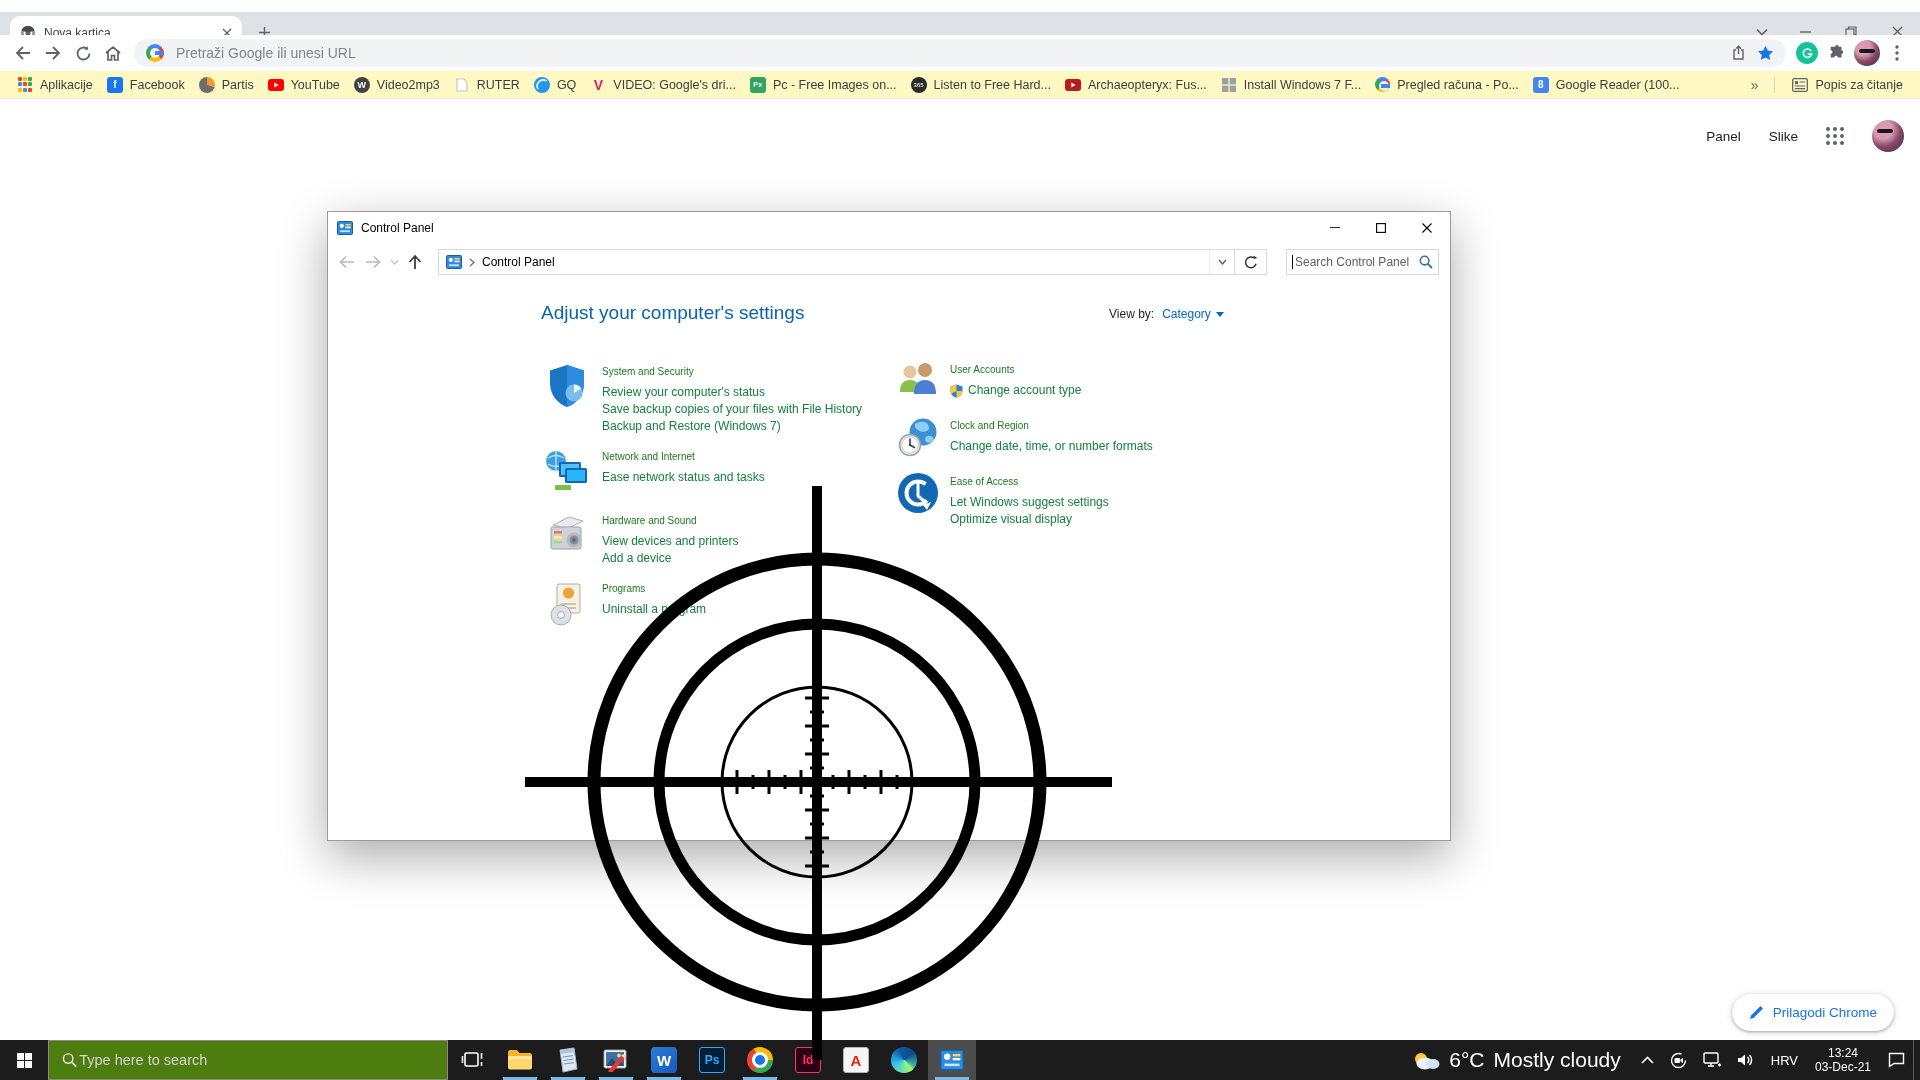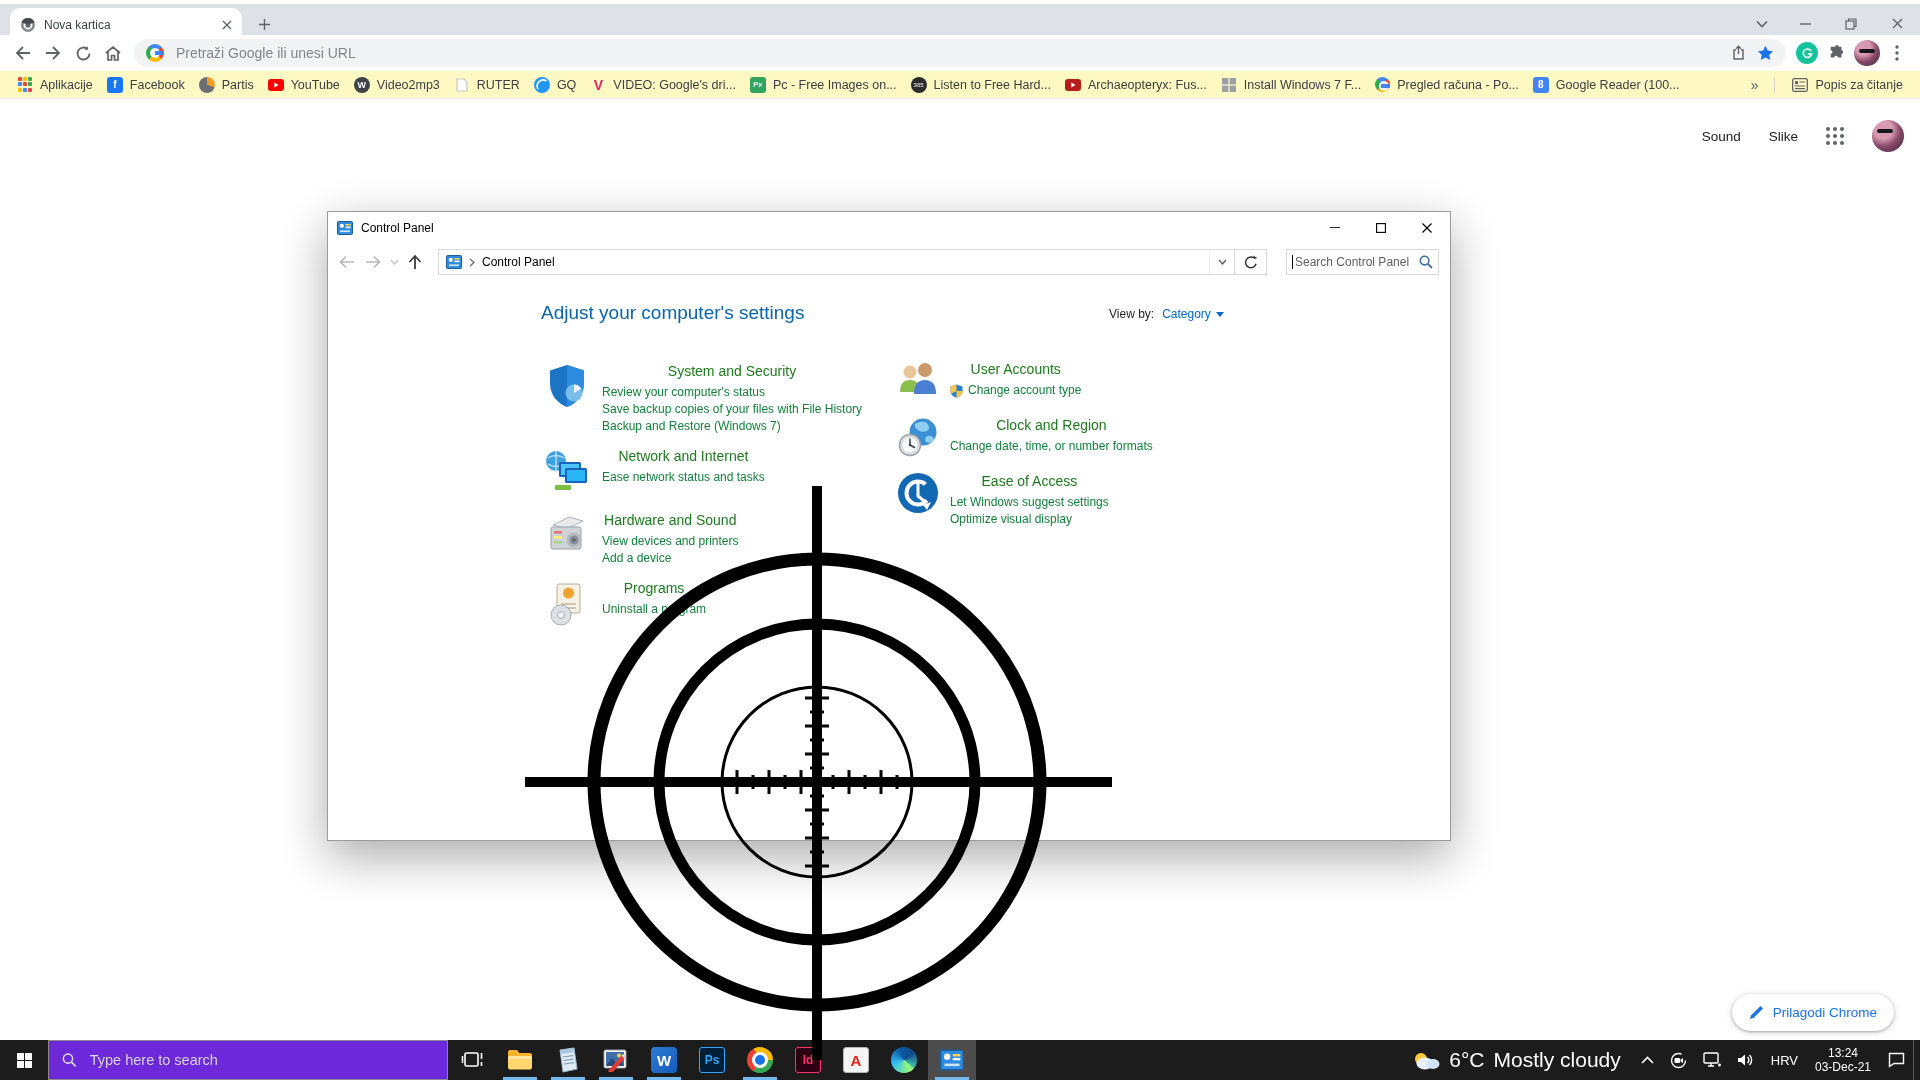--- a/index.html
+++ b/index.html
@@ -1,20 +1,20 @@
 <!DOCTYPE html>
 <html><head>
 <meta charset="utf-8">
 <style>
   html,body{margin:0;padding:0;background:#000;}
   .screen{position:relative;width:1920px;height:1080px;background:#fff;overflow:hidden;
           font-family:"Liberation Sans",sans-serif;-webkit-font-smoothing:antialiased;}
 
   
-  .tabstrip{position:absolute;top:4px;left:0;right:0;height:37px;background:#dee1e6;display:flex;align-items:flex-end;}
+  .tabstrip{position:absolute;top:12px;left:0;right:0;height:37px;background:#dee1e6;display:flex;align-items:flex-end;}
   .tab{position:relative;margin-left:10px;width:232px;height:33px;background:#fff;border-radius:10px 10px 0 0;
        display:flex;align-items:center;padding:0 10px;gap:8px;box-sizing:border-box;}
   .tab-title{font-size:12px;color:#3c4043;flex:1;white-space:nowrap;overflow:hidden;}
   .iconbtn{display:flex;align-items:center;justify-content:center;}
   .newtab{width:28px;height:28px;margin:0 0 3px 8px;border-radius:50%;}
   .strip-right{margin-left:auto;display:flex;align-items:center;height:35px;}
   .cap{width:40px;height:35px;display:flex;align-items:center;justify-content:center;}
   .wbtn{width:46px;height:35px;display:flex;align-items:center;justify-content:center;}
 
   
@@ -74,32 +74,32 @@
   .viewby{position:absolute;left:781px;top:26px;font-size:12px;color:#1f1f1f;display:flex;align-items:center;gap:8px;}
   .viewby .val{color:#0066cc;display:flex;align-items:center;gap:5px;}
   .tri-down{width:0;height:0;border-left:4px solid transparent;border-right:4px solid transparent;border-top:5px solid #0066cc;}
   .col{position:absolute;}
   .col-l{left:215px;top:81px;width:350px;}
   .col-r{left:569px;top:79px;width:420px;}
   .cat{display:flex;gap:11px;}
   .col-l .cat{margin-bottom:12px;}
   .col-r .cat{margin-bottom:10px;}
   .cicon{flex:none;}
-  .cat-title{font-size:14px;color:#1d7a1d;line-height:19px;margin:0 0 3px;text-align:center;}
+  .cat-title{font-size:10px;color:#1d7a1d;line-height:19px;margin:0 0 3px;}
   .cat-link{font-size:12px;color:#15803d;line-height:17px;display:flex;align-items:center;gap:5px;}
 
   
   .reticle{position:absolute;left:467px;top:432px;z-index:100;pointer-events:none;}
 
   
   .taskbar{position:absolute;left:0;bottom:0;width:1920px;height:40px;background:#1c1c1c;display:flex;align-items:stretch;z-index:50;}
   .tb-start{width:48px;display:flex;align-items:center;justify-content:center;}
   .winlogo{display:grid;grid-template-columns:7px 7px;grid-gap:1px;}
   .winlogo span{width:7px;height:7px;background:#fff;}
-  .tb-search{width:400px;background:#6d28d9;border:1px solid #8a8a8a;display:flex;align-items:center;gap:11px;padding:0 13px;box-sizing:border-box;}
+  .tb-search{width:400px;background:#4d7c0f;border:1px solid #8a8a8a;display:flex;align-items:center;padding:0 13px;box-sizing:border-box;}
   .tb-search input{background:transparent;border:0;color:#e0e0e0;font-size:14.5px;outline:0;width:100%;font-family:inherit;}
   .tb-search input::placeholder{color:#d6d6d6;}
   .tb-btn{width:48px;display:flex;align-items:center;justify-content:center;position:relative;}
   .run::after{content:"";position:absolute;left:7px;right:7px;bottom:0;height:3px;background:#76b9ed;}
   .active-tile{background:#4c4c4c;}
   .sq{display:flex;align-items:center;justify-content:center;font-weight:bold;box-sizing:border-box;}
   .chromeball{width:26px;height:26px;border-radius:50%;position:relative;
       background:conic-gradient(from -150deg,#ea4335 0 120deg,#fbbc05 120deg 240deg,#34a853 240deg 360deg);}
   .chromeball::before{content:"";position:absolute;left:5px;top:5px;width:16px;height:16px;border-radius:50%;background:#fff;}
   .chromeball::after{content:"";position:absolute;left:8px;top:8px;width:10px;height:10px;border-radius:50%;background:#1a73e8;}
@@ -338,21 +338,21 @@
             <rect x="0.7" y="0.7" width="14.6" height="12.6" rx="1.5" fill="none" stroke="#5f6368" stroke-width="1.3"></rect>
             <rect x="3" y="3.2" width="3" height="3" fill="#5f6368"></rect>
             <path d="M7.5 4 H13 M3 8 H13 M3 10.7 H13" stroke="#5f6368" stroke-width="1.2"></path>
           </svg>
         </span>
       <span>Popis za čitanje</span>
     </div>
   </div>
 
   <div class="page-links">
-    <span class="plink">Sound</span>
+    <span class="plink">Panel</span>
     <span class="plink">Slike</span>
     <span class="dotgrid">
         <span></span>
         <span></span>
         <span></span>
         <span></span>
         <span></span>
         <span></span>
         <span></span>
         <span></span>

